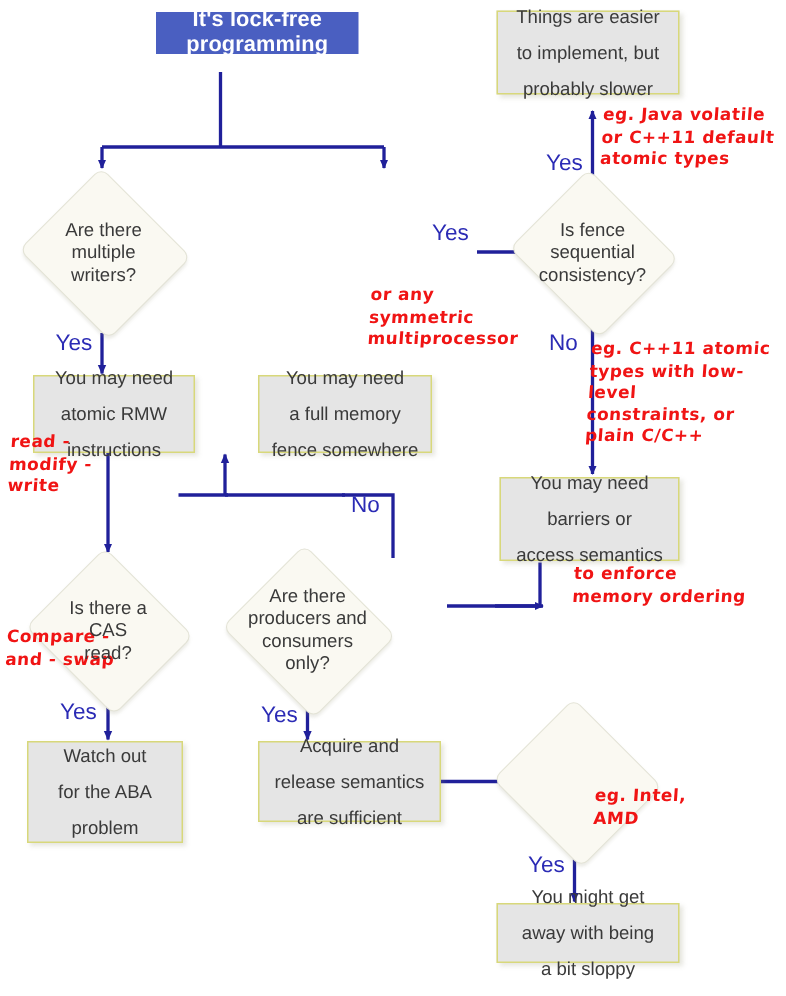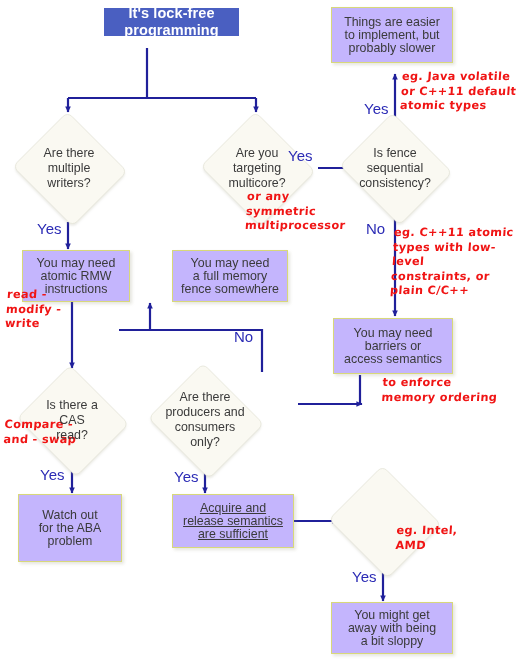--- a/index.html
+++ b/index.html
@@ -25,25 +25,25 @@
     font-weight:bold;
     font-size:14.5px;
     line-height:17px;
     display:flex;align-items:center;justify-content:center;
     text-align:center;
     letter-spacing:.1px;
   }
 
   
   .ybox{
-    background:#c4b5fd;
+    background:#e5e5e5;
     border:1.5px solid #d8d87a;
     color:#3a3a3a;
     font-size:12.4px;
-    line-height:13px;
+    line-height:24px;
     display:flex;align-items:center;justify-content:center;
     text-align:center;
     box-shadow:2px 2px 3px rgba(140,140,110,.22);
   }
 
   
   .diamond{
     display:flex;align-items:center;
   }
   .diamond .dshape{
@@ -139,26 +139,20 @@
 programming</span>
   </div>
 
   <div class="node diamond" style="left:10px;top:114px;width:118px;height:108px;">
     <div class="dshape"></div>
     <div class="dtext" style="white-space: pre-line;">Are there
 multiple
 writers?</div>
   </div>
 
-  <div class="node diamond" style="left:198px;top:114px;width:118px;height:108px;">
-    <div class="dshape"></div>
-    <div class="dtext" style="white-space: pre-line;">Are you
-targeting
-multicore?</div>
-  </div>
 
   <div class="node diamond" style="left:336px;top:116px;width:118px;height:104px;">
     <div class="dshape"></div>
     <div class="dtext" style="white-space: pre-line;">Is fence
 sequential
 consistency?</div>
   </div>
 
   <div class="node diamond" style="left:14px;top:368px;width:116px;height:104px;">
     <div class="dshape"></div>
@@ -203,26 +197,26 @@
 access semantics</span>
   </div>
 
   <div class="node ybox" style="left:18px;top:494px;width:104px;height:68px;">
     <span style="white-space: pre-line;">Watch out
 for the ABA
 problem</span>
   </div>
 
   <div class="node ybox" style="left:172px;top:494px;width:122px;height:54px;">
-    <span style="white-space: pre-line; text-decoration: underline;">Acquire and
+    <span style="white-space: pre-line;">Acquire and
 release semantics
 are sufficient</span>
   </div>
 
-  <div class="node ybox" style="left:331px;top:602px;width:122px;height:52px;">
+  <div class="node ybox" style="left:331px;top:602px;width:122px;height:40px;">
     <span style="white-space: pre-line;">You might get
 away with being
 a bit sloppy</span>
   </div>
 
   <div class="elabel" style="left:37px;top:222px;">Yes</div>
   <div class="elabel" style="left:288px;top:149px;">Yes</div>
   <div class="elabel" style="left:364px;top:102px;">Yes</div>
   <div class="elabel" style="left:366px;top:222px;">No</div>
   <div class="elabel" style="left:234px;top:330px;">No</div>

